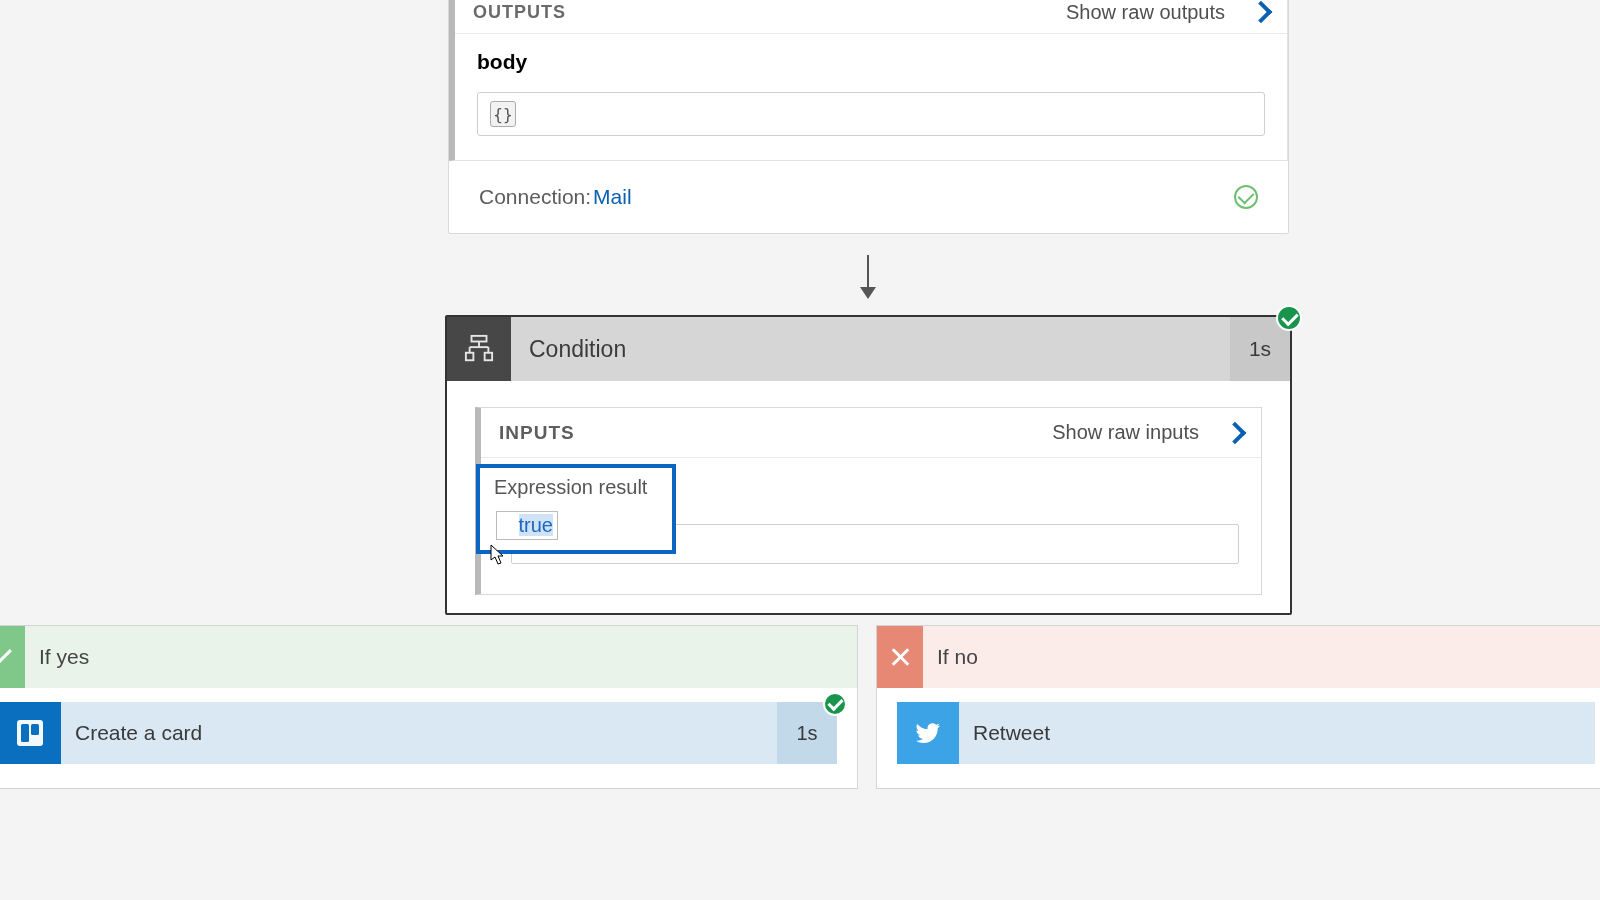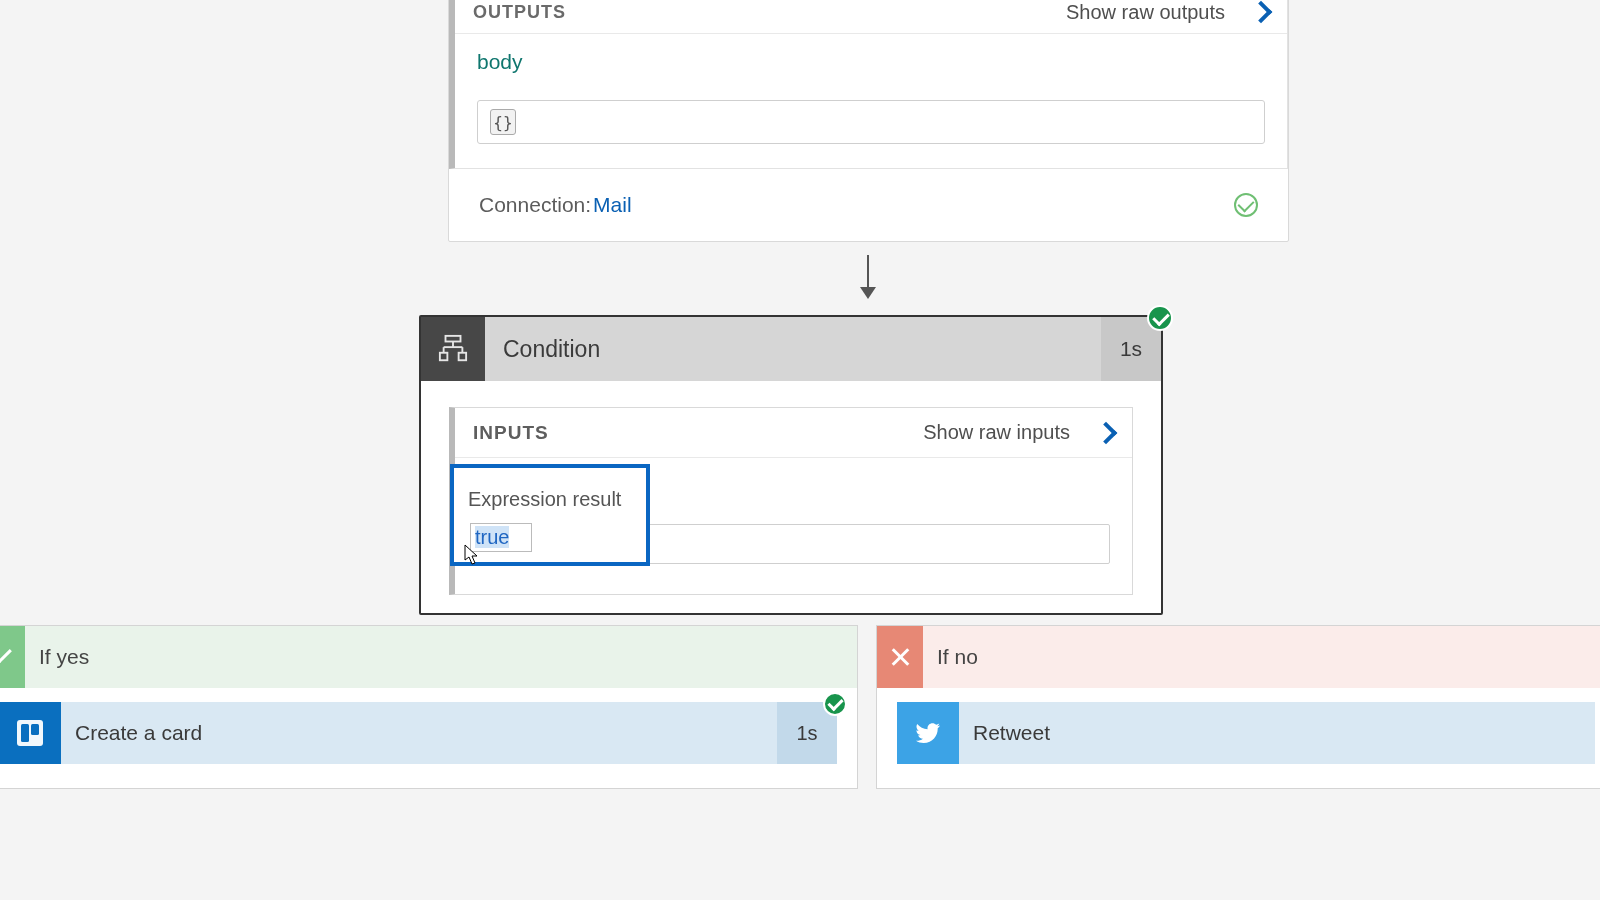--- a/index.html
+++ b/index.html
@@ -52,21 +52,21 @@
     cursor: pointer;
   }
   .chev {
     width: 16px; height: 16px;
     border-top: 4px solid #0a60b3;
     border-right: 4px solid #0a60b3;
     transform: rotate(45deg);
     margin-left: 6px;
   }
   .panel-body { padding: 16px 22px 24px 22px; border-top: 1px solid #e9e9e9; }
-  .field-label { font-size: 21px; color: #0f766e; margin-bottom: 26px; }
+  .field-label { font-size: 21px; color: #000000; margin-bottom: 18px; font-weight: bold; }
   .field-box {
     border: 1px solid #cfcfcf;
     border-radius: 3px;
     padding: 8px 12px;
     min-height: 44px;
     display: flex;
     align-items: center;
     background: #fff;
   }
   .brace-badge {
@@ -115,23 +115,23 @@
     position: absolute;
     left: -7px; bottom: -2px;
     border-left: 8px solid transparent;
     border-right: 8px solid transparent;
     border-top: 12px solid #555;
   }
 
   
   .cond-card {
     position: absolute;
-    left: 419px;
+    left: 445px;
     top: 315px;
-    width: 744px;
+    width: 847px;
     background: #fff;
     border: 2px solid #333;
     border-radius: 2px;
   }
   .cond-header {
     display: flex;
     align-items: stretch;
     height: 64px;
     background: #d6d6d6;
     position: relative;
@@ -180,30 +180,31 @@
     color: #5e5e5e;
     font-weight: 600;
     border-bottom: 1px solid #e9e9e9;
   }
   .inputs-header .spacer { flex: 1; }
   .inputs-body { padding: 26px 22px 30px 22px; position: relative; }
   .expr-box {
     position: absolute;
     left: -5px; top: 6px;
     border: 4px solid #0a66c2;
-    padding: 20px 10px 10px 14px;
+    padding: 8px 10px 10px 14px;
     background: #fff;
     width: 200px;
   }
   .expr-label { font-size: 20px; color: #555; margin-bottom: 12px; font-weight: 500; }
   .expr-val-wrap {
     border: 1px solid #bbb;
     padding: 2px 4px;
     width: 62px;
     margin-left: 2px;
+    text-align: right;
   }
   .expr-val {
     color: #1f66c2;
     font-size: 20px;
     background: #cfe3f7;
   }
   .expr-val::first-letter { background: #fff; }
   .result-box {
     border: 1px solid #cfcfcf;
     border-radius: 2px;

